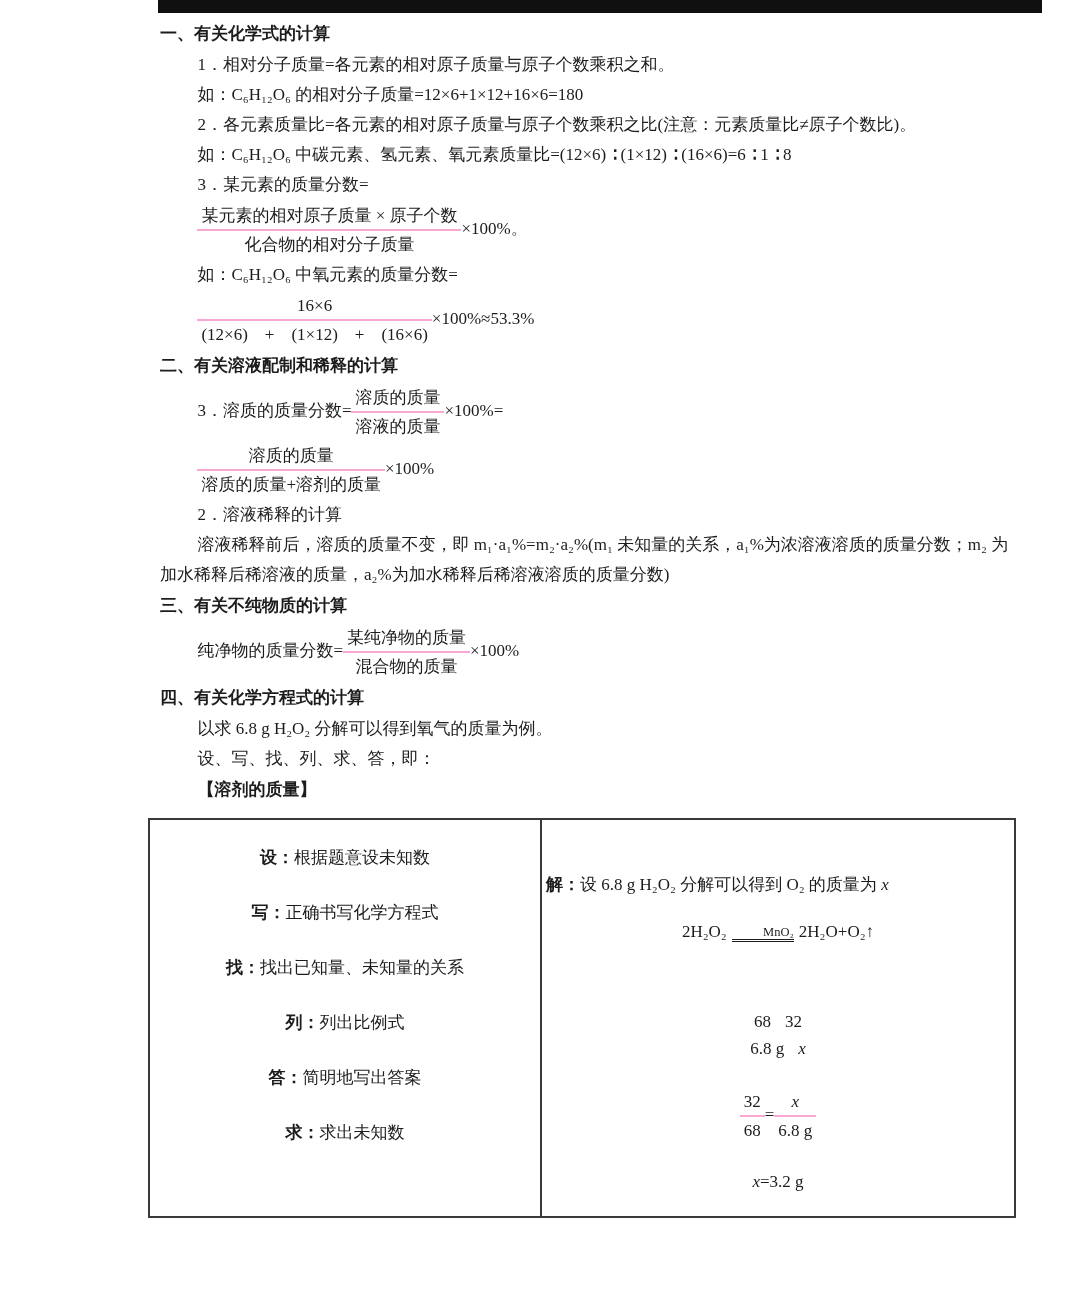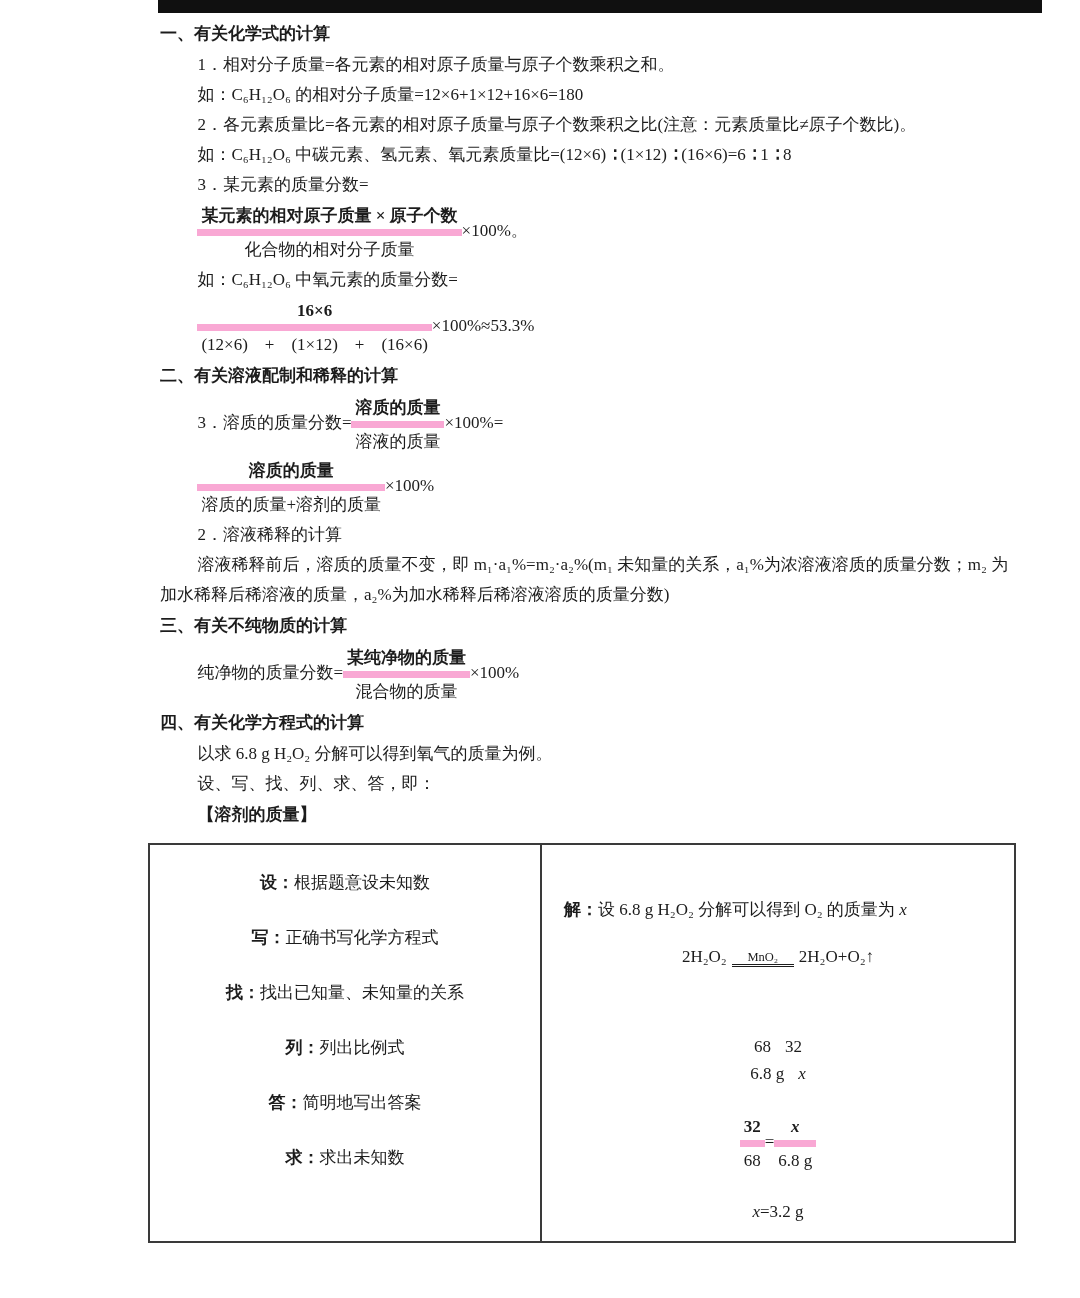--- a/index.html
+++ b/index.html
@@ -36,21 +36,21 @@
     line-height: 32px;
   }
   .indent { text-indent: 2.2em; }
   .pad-indent { padding-left: 2.2em; }
   .frac {
     display: inline-block;
     text-align: center;
     vertical-align: middle;
     line-height: 27px;
   }
-  .frac .num { display: block; border-bottom: 7px solid #f9a8d4; padding: 0 4px; font-weight: bold; }
+  .frac .num { display: block; border-bottom: 2px solid #f9a8d4; padding: 0 4px; }
   .frac .den { display: block; padding: 0 4px; }
   .frac-line { margin: 2px 0; }
   .tmpl-label {
     font-weight: bold;
     font-family: "Liberation Sans", "DejaVu Sans", sans-serif;
     padding-left: 2.2em;
     line-height: 32px;
   }
   
   .answer-box {
@@ -67,26 +67,26 @@
     display: flex;
     flex-direction: column;
     justify-content: space-around;
     padding: 10px 0 55px 0;
   }
   .box-left .row { text-align: center; line-height: 26px; }
   .lbl {
     font-weight: bold;
     font-family: "Liberation Sans", "DejaVu Sans", sans-serif;
   }
-  .box-right { flex: 1; padding: 0 22px; border-radius: 10px; }
+  .box-right { flex: 1; padding: 0 4px; border-radius: 10px; }
   .solve-line { margin-top: 52px; line-height: 26px; }
   .equation { text-align: center; margin-top: 20px; line-height: 28px; }
   .cat-eq {
     display: inline-block;
-    text-align: center;
+    text-align: right;
     vertical-align: 1px;
     margin: 0 5px;
   }
   .cat-label { display: block; font-size: 12.5px; line-height: 14px; }
   .dbl-line {
     display: block;
     height: 3px;
     width: 62px;
     border-top: 1.5px solid #1c1c1c;
     border-bottom: 1.5px solid #1c1c1c;

